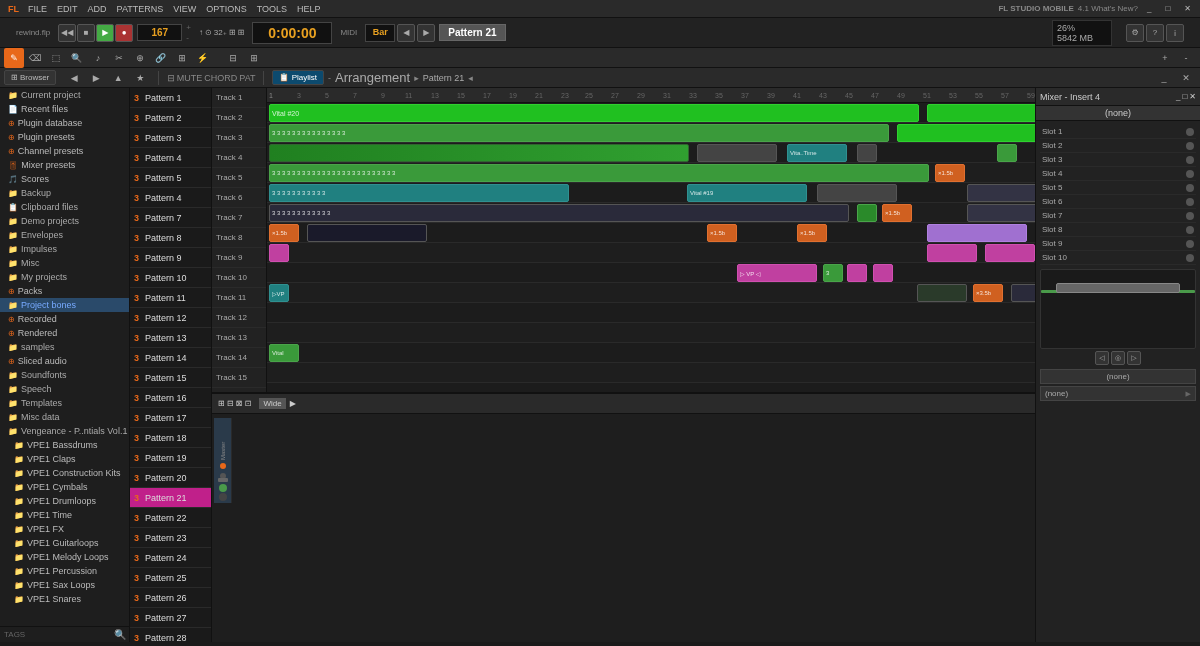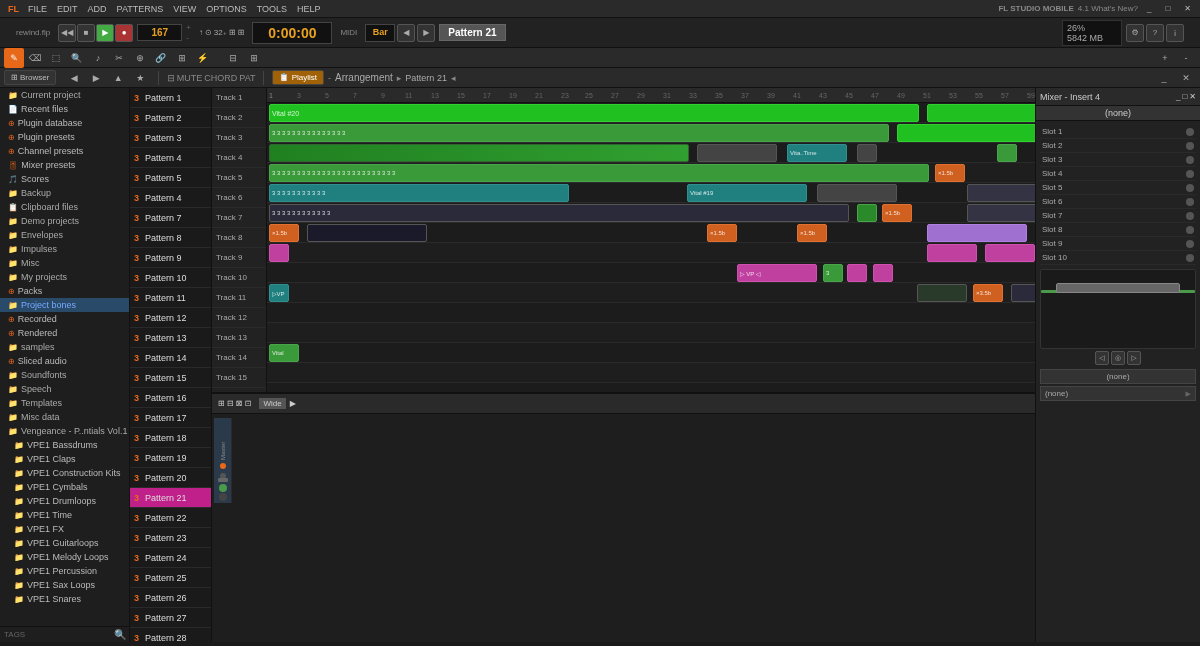--- a/index.html
+++ b/index.html
@@ -434,21 +434,21 @@
     <span style="font-size:8px;color:#aaa;">⊞</span>
   </div>
   <div class="time-display">0:00:00</div>
   <div style="font-size:8px;color:#888;margin:0 4px;">MIDI</div>
   <div style="display:flex;gap:2px;">
     <div class="bpm-display" style="font-size:9px;min-width:30px;">Bar</div>
     <div class="transport-btn">◀</div>
     <div class="transport-btn">▶</div>
   </div>
   <div class="pattern-display">Pattern 21</div>
-  <div style="margin-left:auto;display:flex;align-items:center;gap:4px;">
+  <div style="margin-left:auto;display:flex;align-items:center;gap:14px;">
     <div class="cpu-display">
       <div><span>26</span>%</div>
       <div>5842 MB</div>
     </div>
     <div style="display:flex;gap:2px;">
       <div class="transport-btn">⚙</div>
       <div class="transport-btn">?</div>
       <div class="transport-btn">ℹ</div>
     </div>
   </div>
@@ -486,23 +486,23 @@
     <div class="tool-btn">★</div>
   </div>
   <div style="width:1px;height:14px;background:#444;margin:0 4px;"></div>
   <div style="display:flex;align-items:center;gap:2px;font-size:9px;color:#888;">
     <span>⊟</span>
       <span>MUTE</span>
       <span>CHORD</span>
       <span>PAT</span>
   </div>
   <div style="width:1px;height:14px;background:#444;margin:0 4px;"></div>
-  <div class="window-tab active" style="background:#a16207;">📋 Playlist</div>
+  <div class="window-tab active" style="background:#0c4a6e;">📋 Playlist</div>
   <span style="font-size:9px;color:#888;">-</span>
-  <span style="font-size:10px;color:#aaa;">Arrangement</span>
+  <span style="font-size:13px;color:#aaa;">Arrangement</span>
   <span style="font-size:9px;color:#888;">▸</span>
   <span style="font-size:9px;color:#aaa;">Pattern 21</span>
   <span style="font-size:9px;color:#888;">◂</span>
   <div style="margin-left:auto;display:flex;gap:2px;">
     <div class="tool-btn">_</div>
     <div class="tool-btn">✕</div>
   </div>
 </div>
 
 <div class="main-layout">

